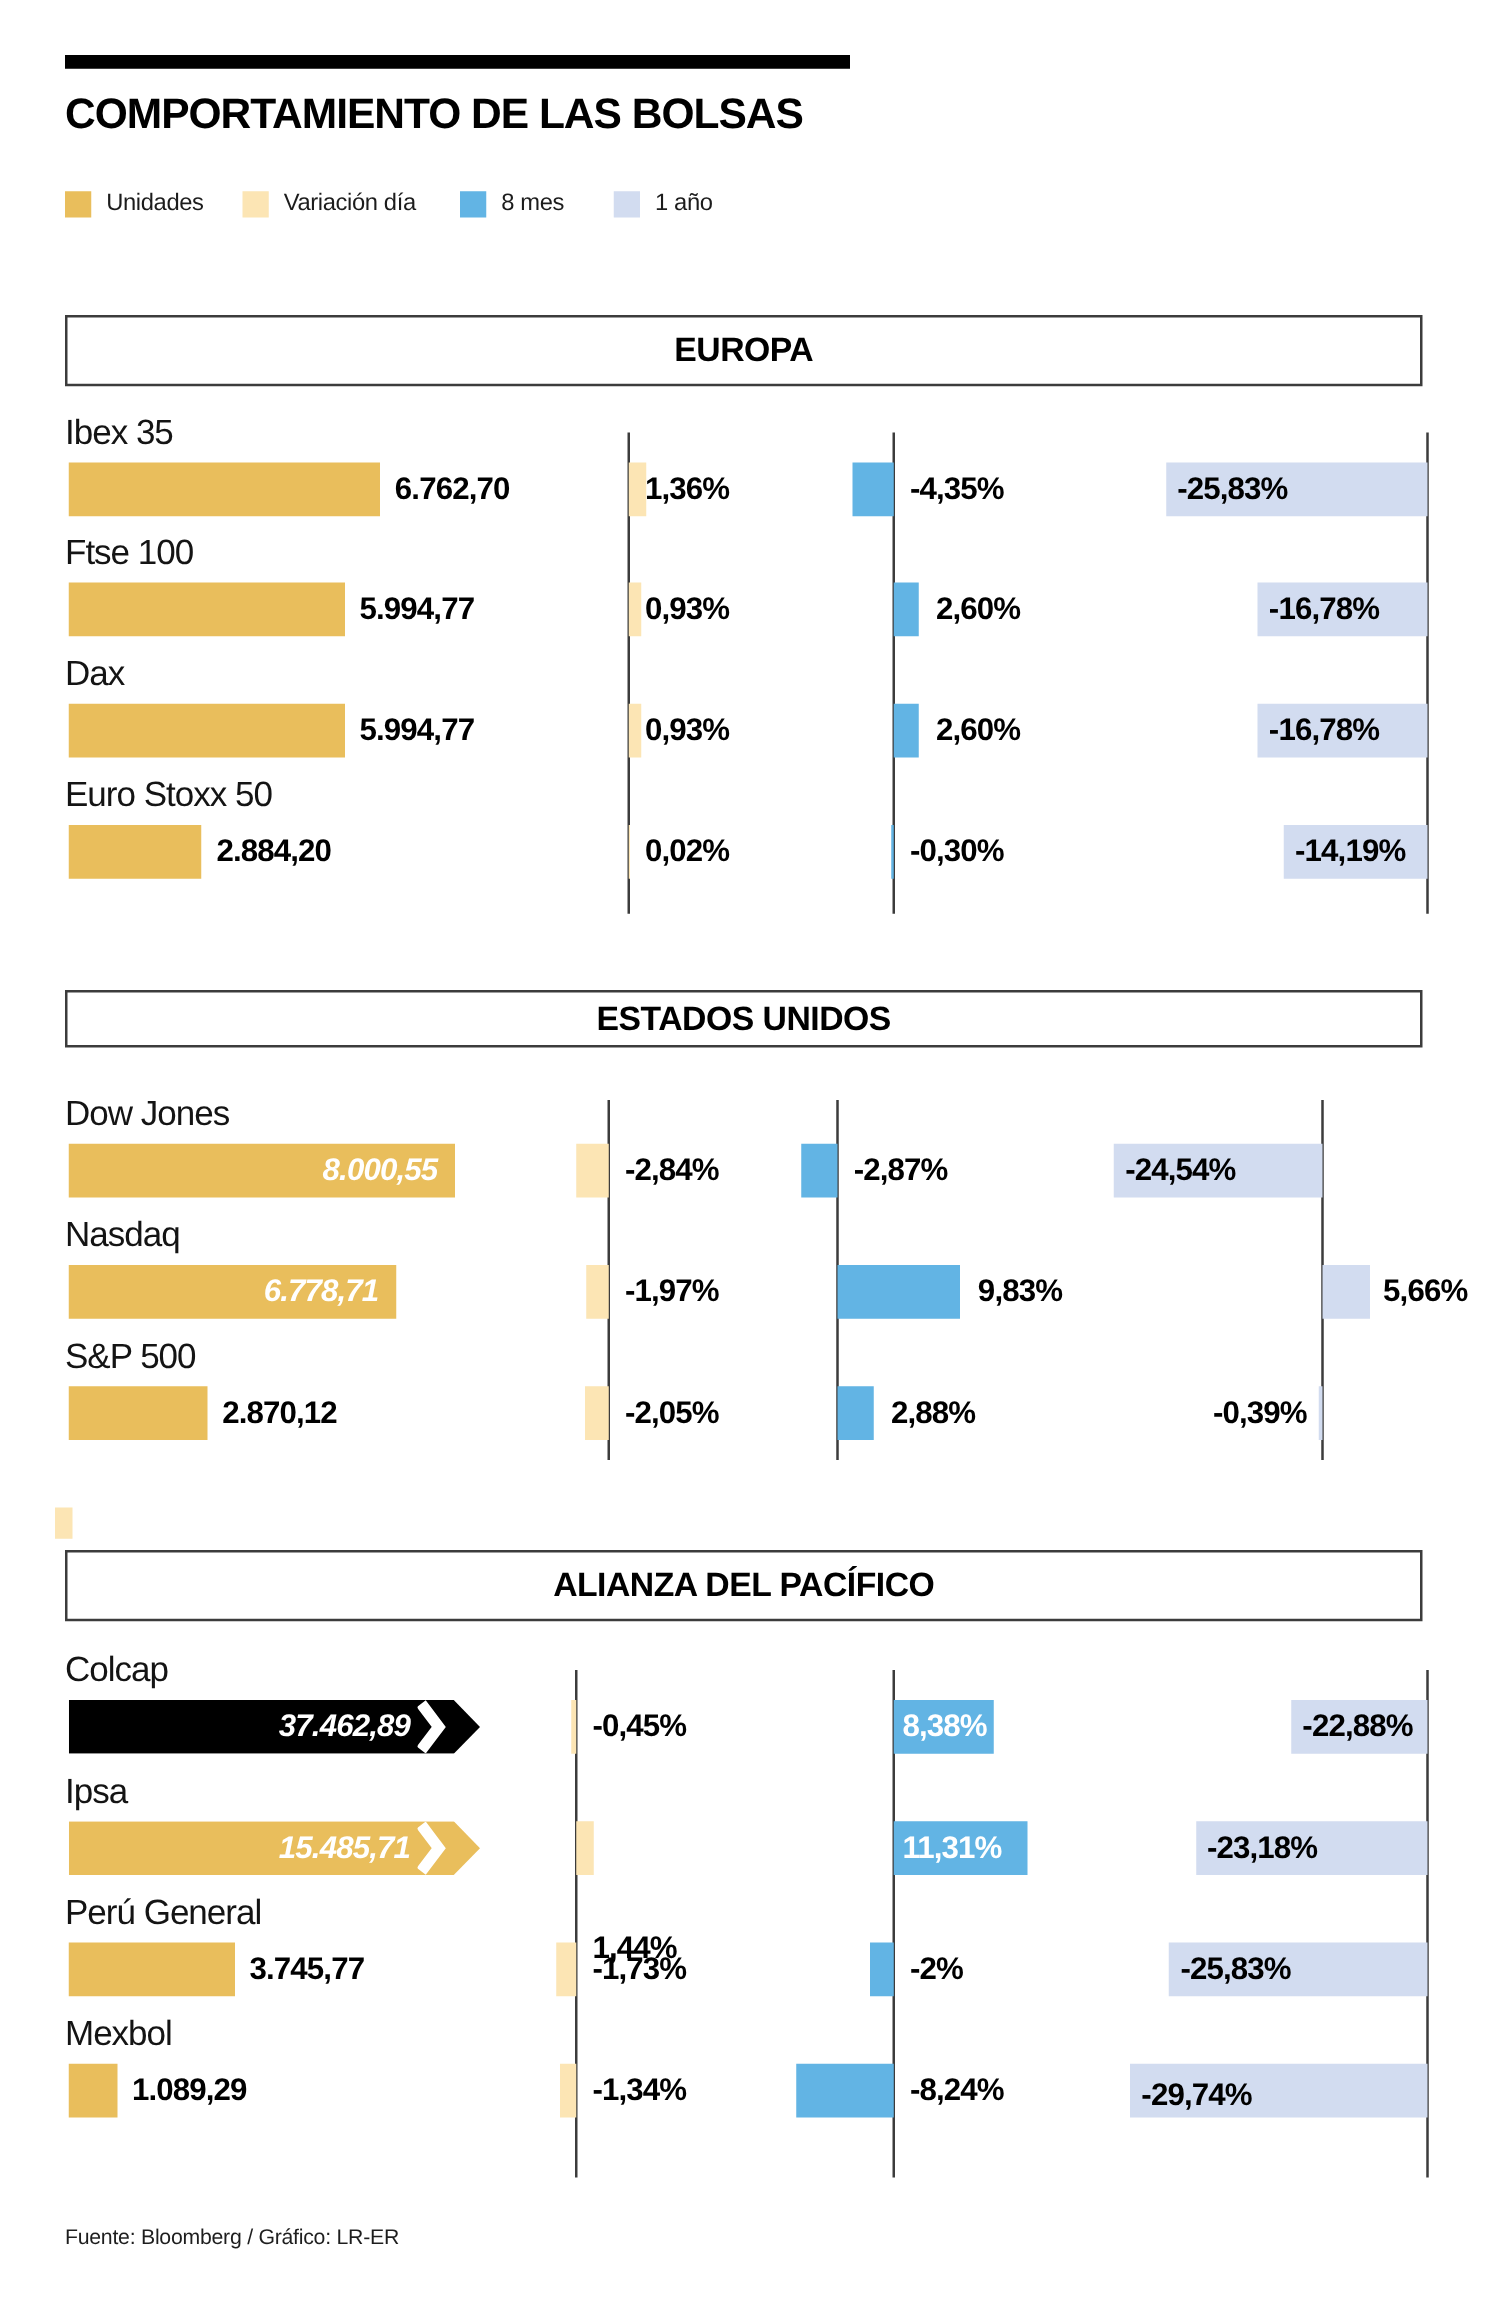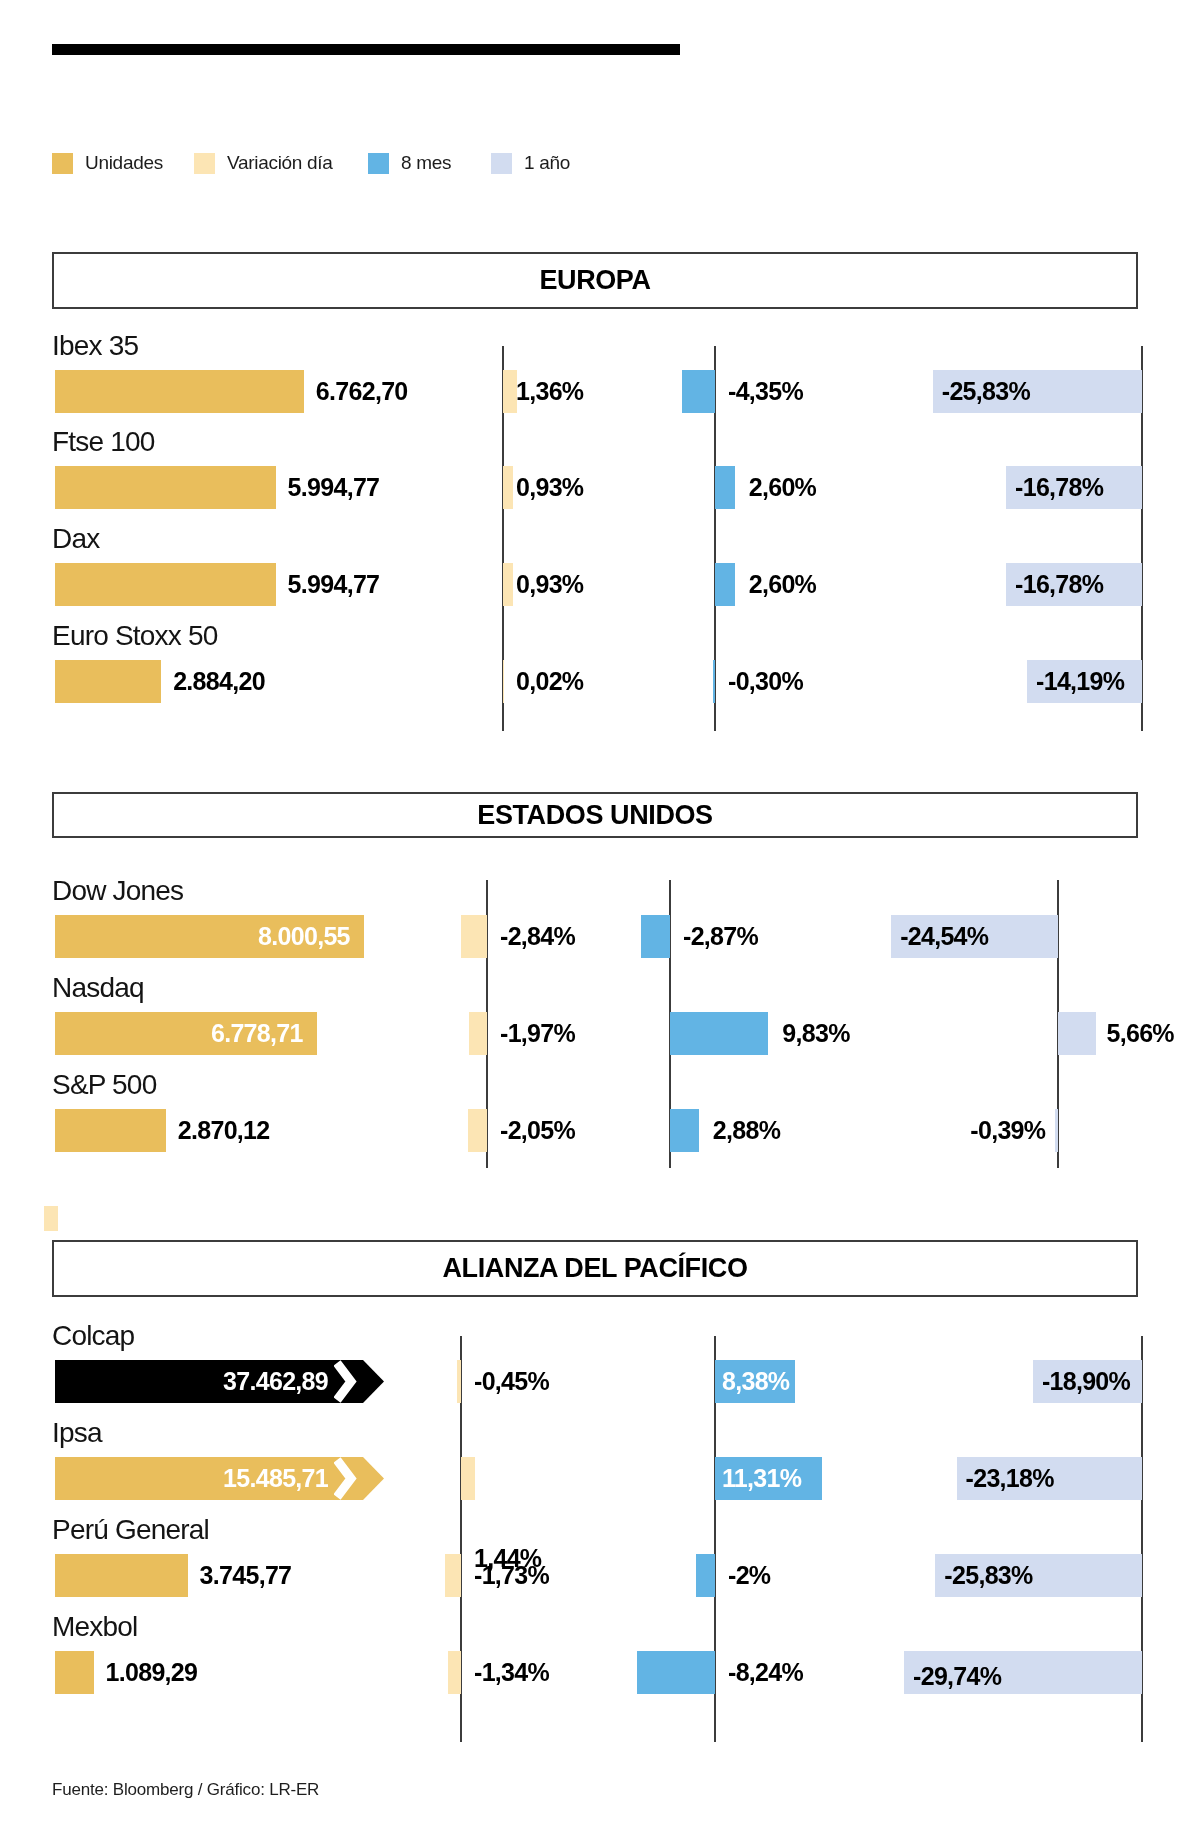--- a/index.html
+++ b/index.html
@@ -16,36 +16,37 @@
   .section-header{
     border:2px solid #3c3c3c;box-sizing:border-box;text-align:center;
     font-weight:bold;font-size:27px;letter-spacing:-0.4px;
     display:flex;align-items:center;justify-content:center;
   }
   .axis{width:2px;background:#3c3c3c;}
   .row-label{font-size:28px;color:#141414;letter-spacing:-0.8px;white-space:nowrap;line-height:34px;}
   .bar{height:43px;}
   .bar.units-inside{
     display:flex;align-items:center;justify-content:flex-end;
-    box-sizing:border-box;color:#ffffff;
+    box-sizing:border-box;color:#ffffff;font-style:italic;
   }
   .bar.trunc{
     clip-path:polygon(0 0, calc(100% - 21px) 0, 100% 50%, calc(100% - 21px) 100%, 0 100%);
   }
   .chevron-svg{position:absolute;}
   .val{font-size:25px;font-weight:bold;letter-spacing:-0.7px;line-height:43px;white-space:nowrap;}
   .val.white{color:#ffffff;}
   .val.right{text-align:right;}
   .footer-text{font-size:17px;color:#1e1e1e;letter-spacing:-0.2px;white-space:nowrap;}
 </style>
 </head>
 <body>
 
 <div id="canvas">
   <div class="abs title-rule" style="left:52px;top:44px;width:628px;height:11px;"></div>
+  <div class="abs page-title" style="left:52px;top:72px;">COMPORTAMIENTO DE LAS BOLSAS</div>
 
   <div id="legend" class="abs" style="left:0;top:0;width:0;height:0;">
       <div class="legend-item" style="position: absolute; left: 52px; top: 152px;">
         <span class="legend-swatch" style="background: rgb(233, 190, 92);"></span>
         <span class="legend-label">Unidades</span>
       </div>
       <div class="legend-item" style="position: absolute; left: 194px; top: 152px;">
         <span class="legend-swatch" style="background: rgb(252, 229, 180);"></span>
         <span class="legend-label">Variación día</span>
       </div>
@@ -162,21 +163,21 @@
             <span class="val white">37.462,89</span>
             <svg viewBox="0 0 24 43" width="24" height="43" class="chevron-svg" style="right: 26px; top: 0px;">
               <polyline points="3,3 17,21.5 3,40" fill="none" stroke="#ffffff" stroke-width="9"></polyline>
             </svg>
           </div>
           <div class="bar" style="position: absolute; left: 456.725px; top: 1360px; width: 4.275px; height: 43px; background: rgb(252, 229, 180);"></div>
           <div class="val" style="position: absolute; left: 474px; top: 1360px;">-0,45%</div>
           <div class="bar" style="position: absolute; left: 715px; top: 1360px; width: 79.61px; height: 43px; background: rgb(98, 180, 228);"></div>
           <div class="val white" style="position: absolute; left: 722px; top: 1360px;">8,38%</div>
           <div class="bar" style="position: absolute; left: 1032.88px; top: 1360px; width: 109.12px; height: 43px; background: rgb(210, 220, 240);"></div>
-          <div class="val" style="position: absolute; left: 1041.88px; top: 1360px;">-18,90%</div>
+          <div class="val" style="position: absolute; left: 1041.88px; top: 1360px;">-22,88%</div>
         </div>
         <div style="position: absolute; left: 0px; top: 0px; width: 0px; height: 0px;">
           <div class="row-label" style="position: absolute; left: 52px; top: 1416px;">Ipsa</div>
           <div class="bar units-inside trunc" style="position: absolute; left: 55px; top: 1457px; width: 329px; height: 43px; background: rgb(233, 190, 92); padding-right: 56px;">
             <span class="val white">15.485,71</span>
             <svg viewBox="0 0 24 43" width="24" height="43" class="chevron-svg" style="right: 26px; top: 0px;">
               <polyline points="3,3 17,21.5 3,40" fill="none" stroke="#ffffff" stroke-width="9"></polyline>
             </svg>
           </div>
           <div class="bar" style="position: absolute; left: 461px; top: 1457px; width: 13.68px; height: 43px; background: rgb(252, 229, 180);"></div>

